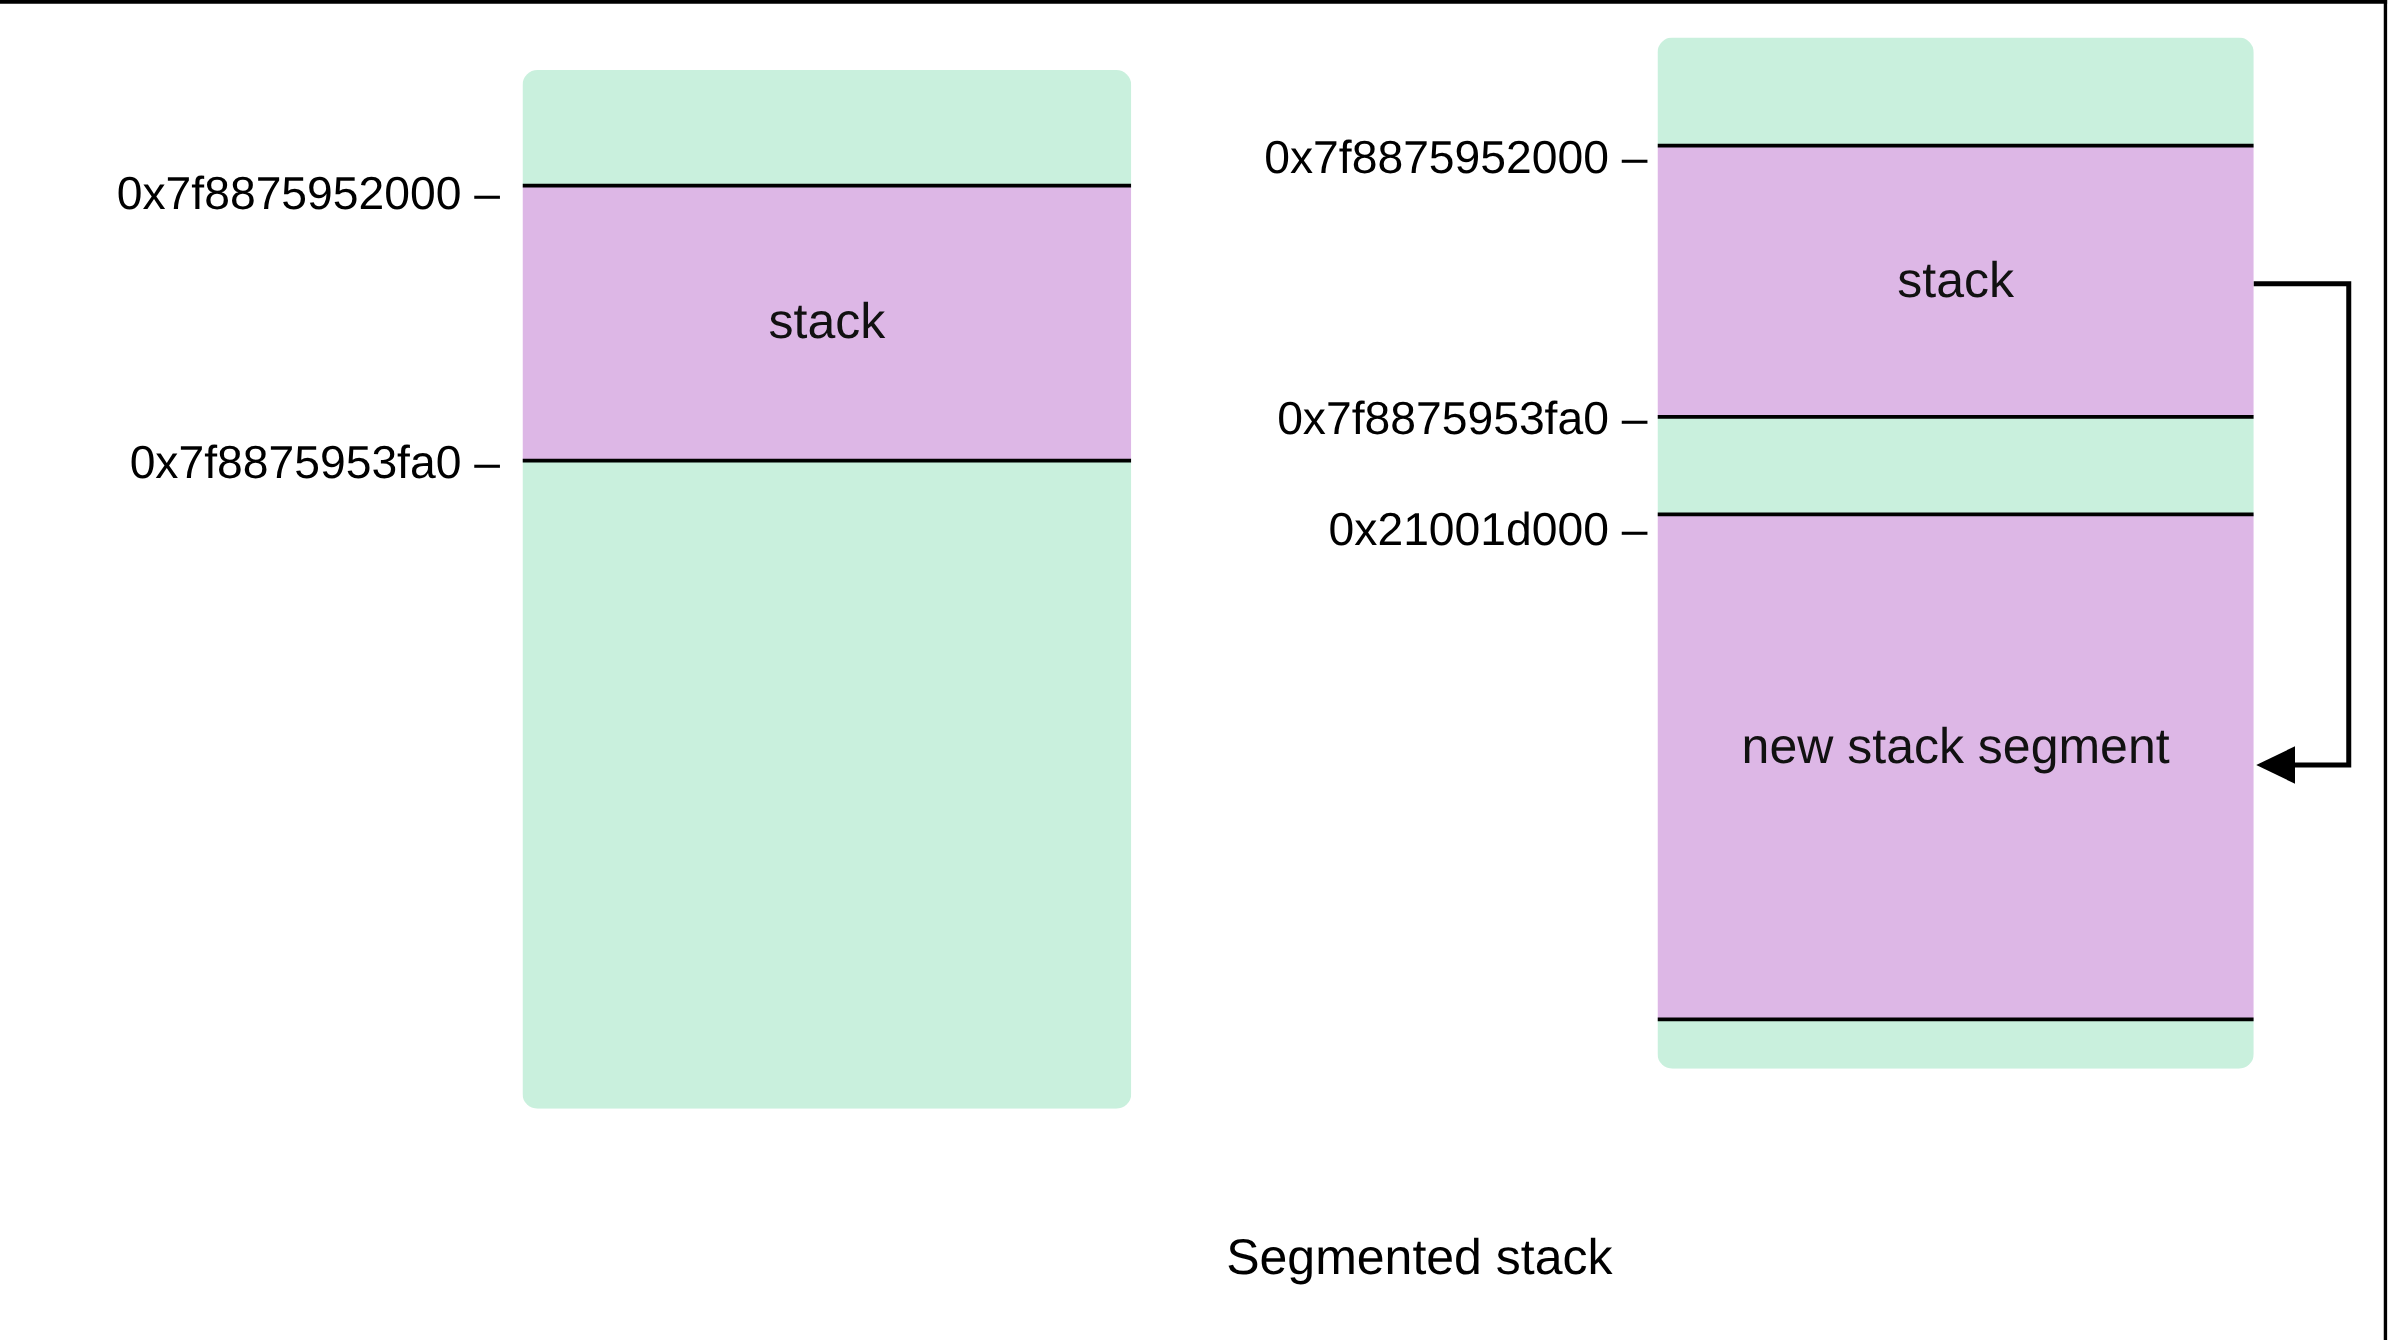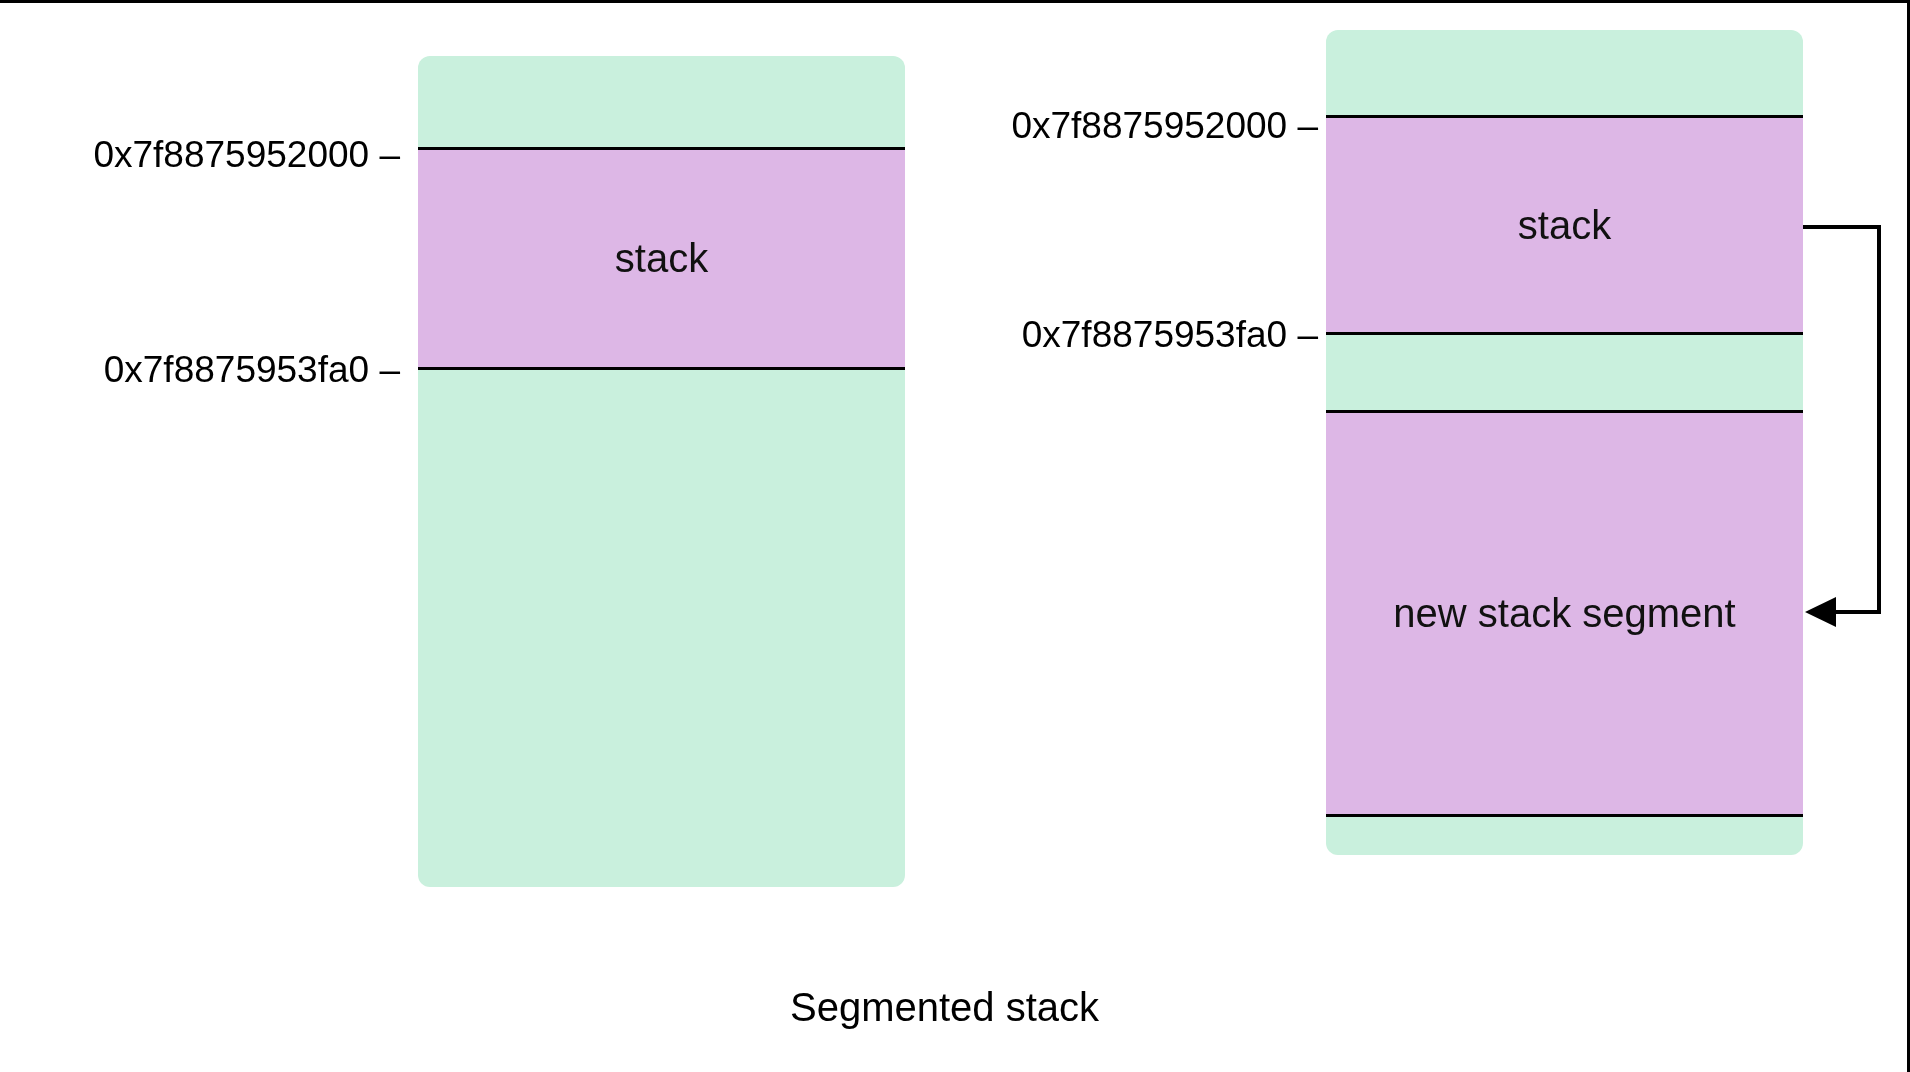--- a/index.html
+++ b/index.html
@@ -53,21 +53,21 @@
     font-size: 37px;
     color: #000;
     white-space: nowrap;
     transform: translateY(-52%);
   }
   .addr-left  { left: 0; width: 400px; }
   .addr-right { left: 0; width: 1318px; }
   .caption {
     position: absolute;
     left: 790px; top: 1007px; width: 500px;
-    text-align: left;
+    text-align: right;
     font-size: 40px;
     color: #000;
     transform: translateY(-50%);
   }
   .arrow-svg { position: absolute; left: 0; top: 0; pointer-events: none; }
 </style>
 </head>
 <body>
 
 <div class="canvas">
@@ -88,28 +88,29 @@
     <div class="seg free" style="top:0; height:87px;"></div>
     <div class="seg used" style="top:87px; height:216px;"></div>
     <div class="seg free" style="top:303px; height:78px;"></div>
     <div class="seg used" style="top:381px; height:404px;"></div>
     <div class="seg free" style="top:785px; height:40px;"></div>
     <div class="sep" style="top:85px;"></div>
     <div class="sep" style="top:302px;"></div>
     <div class="sep" style="top:380px;"></div>
     <div class="sep" style="top:784px;"></div>
     <div class="region-label" style="top:195px;">stack</div>
-    <div class="region-label" style="top:583px;">new stack segment</div>
+    <div class="region-label" style="top:568px;">new stack segment</div>
   </div>
 
   <div class="addr-label addr-left" style="top:156px;">0x7f8875952000 –</div>
   <div class="addr-label addr-left" style="top:371px;">0x7f8875953fa0 –</div>
 
   <div class="addr-label addr-right" style="top:127px;">0x7f8875952000 –</div>
   <div class="addr-label addr-right" style="top:336px;">0x7f8875953fa0 –</div>
+  <div class="addr-label addr-right" style="top:425px;">0x21001d000 –</div>
 
   <svg class="arrow-svg" width="1910" height="1072" viewBox="0 0 1910 1072">
     <path d="M 1803 227 H 1879 V 612 H 1834" fill="none" stroke="#000000" stroke-width="4"></path>
     <polygon points="1805,612 1836,597 1836,627" fill="#000000"></polygon>
   </svg>
 
   <div class="caption">Segmented stack</div>
 
 </div>
 

